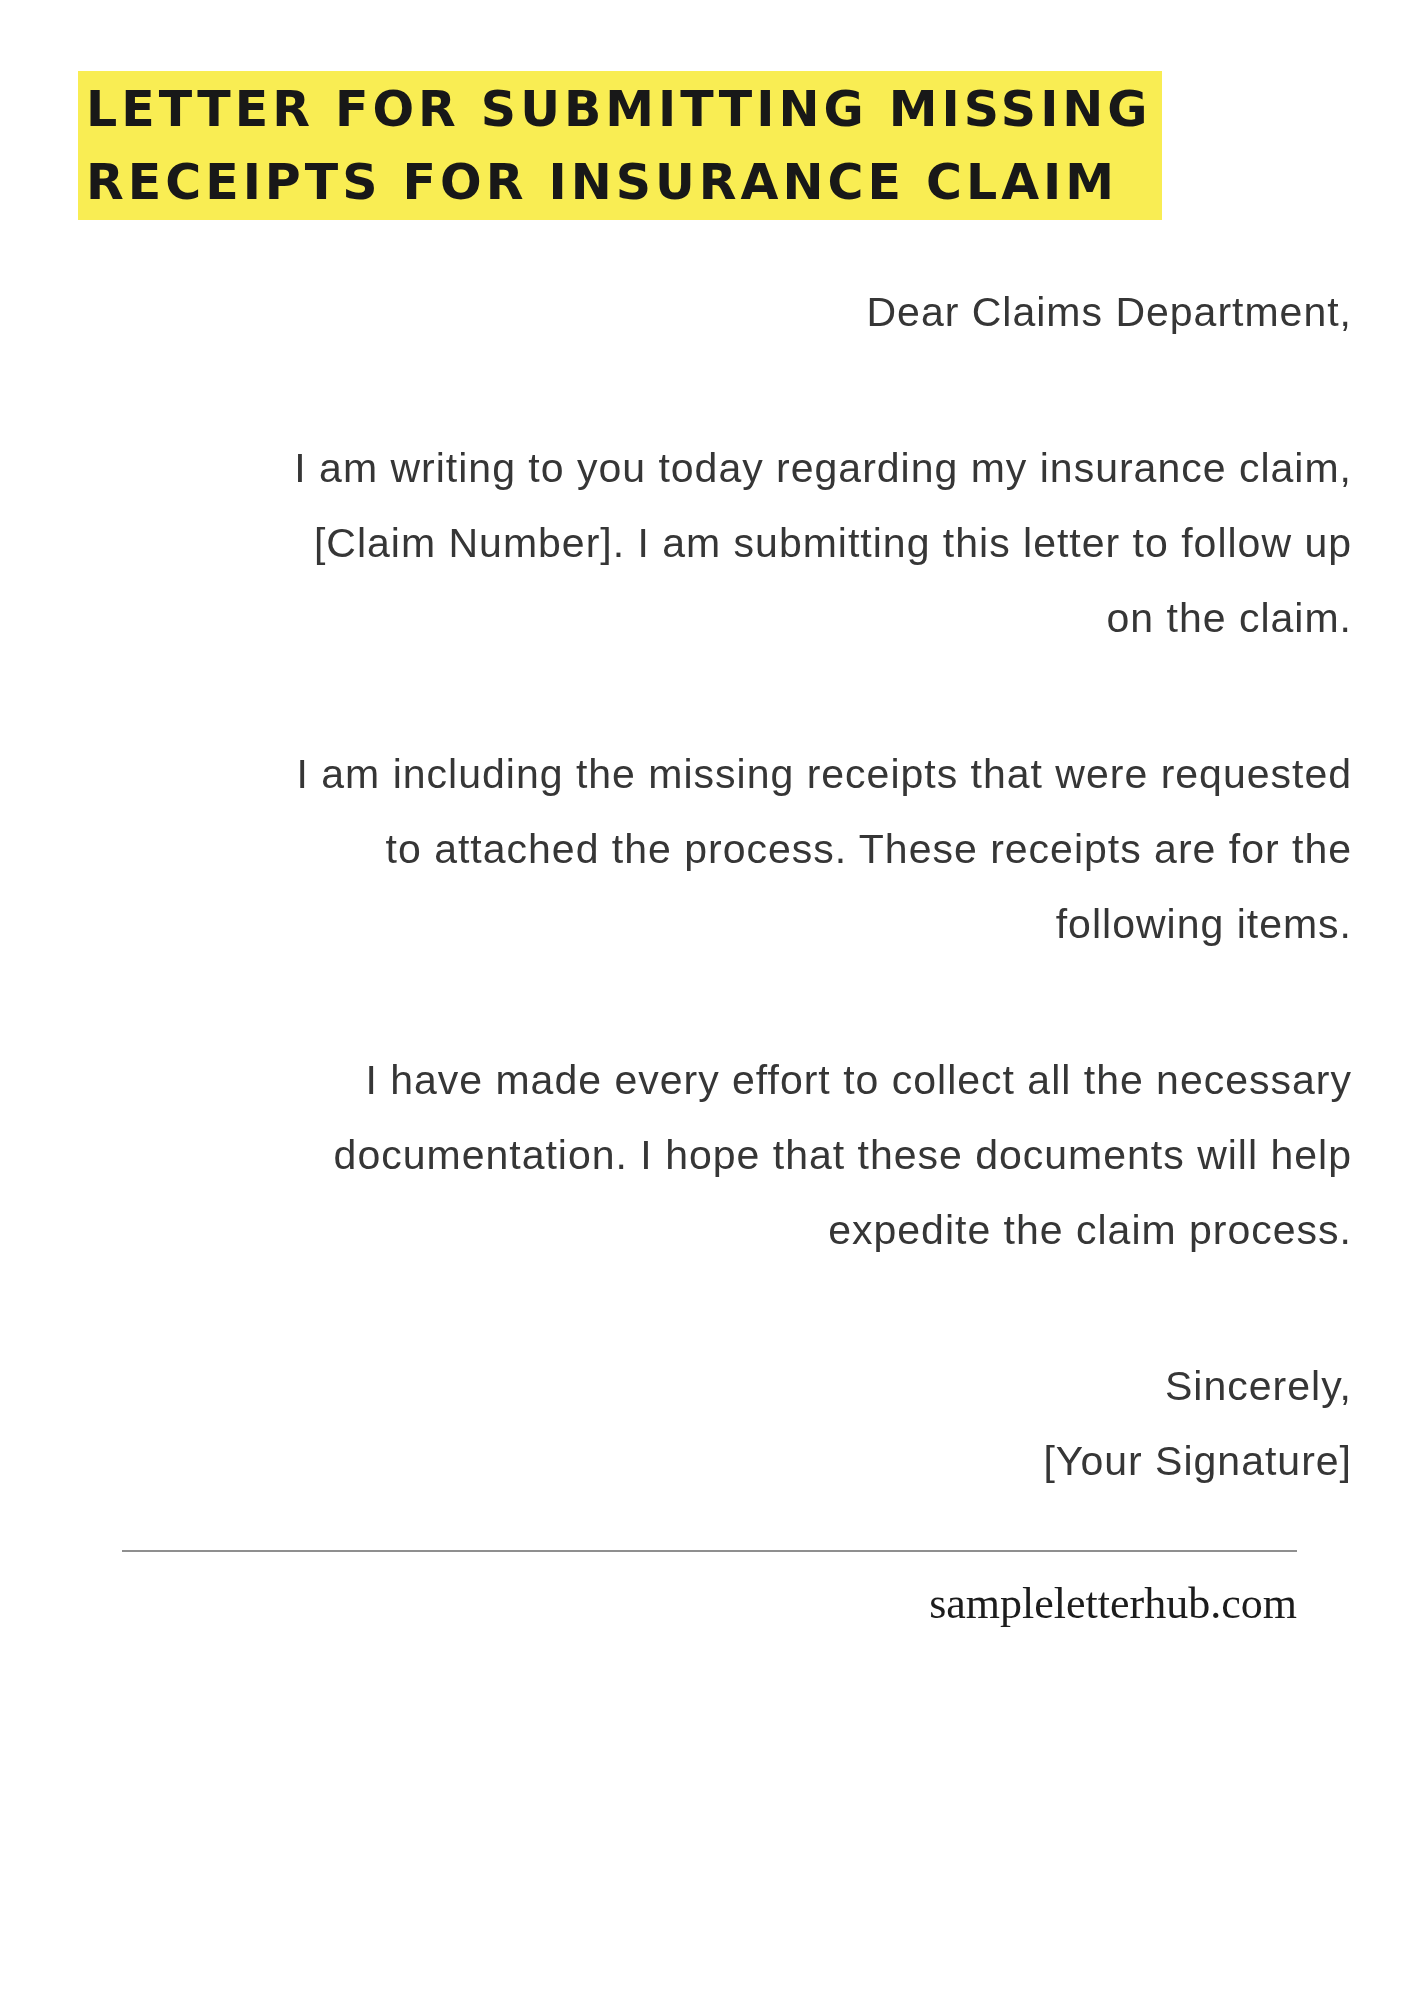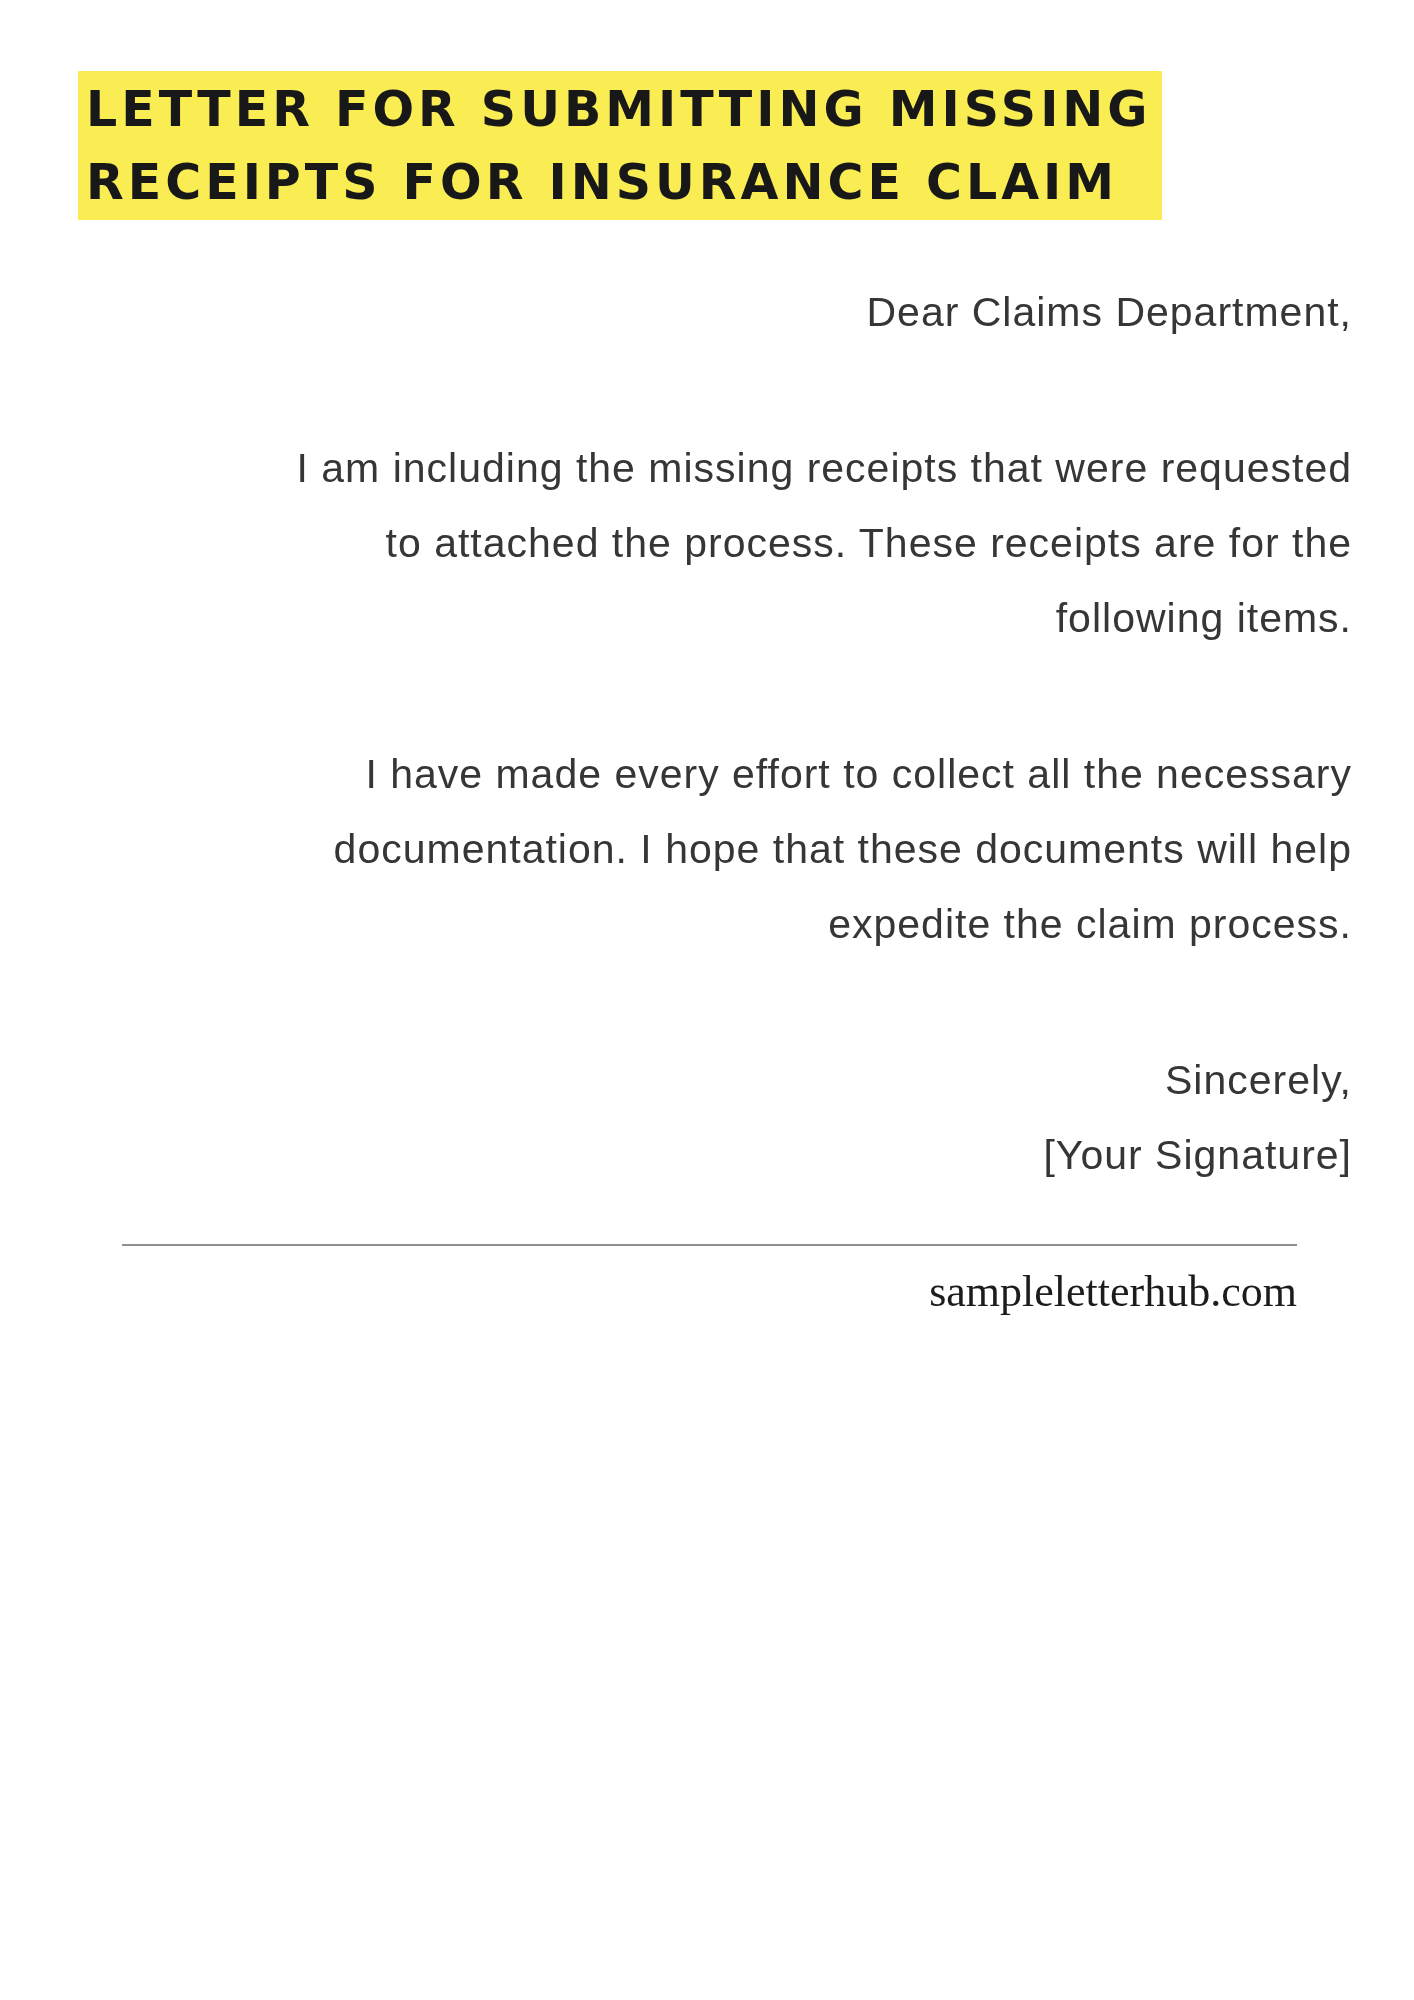--- a/index.html
+++ b/index.html
@@ -49,40 +49,43 @@
     margin-bottom:0;
   }
   .footer-divider{
     width:1175px;
     height:2px;
     margin-top:51px;
     background:var(--divider_color);
   }
   .site-name{
     width:1175px;
-    margin-top:22px;
+    margin-top:28px;
     text-align:right;
     font-family:"Liberation Serif",serif;
     font-weight:400;
     font-size:44px;
     line-height:48px;
     color:var(--footer_color);
   }
 </style>
 </head>
 <body>
 
 <div class="page">
 
   <h1 class="letter-title">LETTER FOR SUBMITTING MISSING
 RECEIPTS FOR INSURANCE CLAIM</h1>
 
   <div class="letter-body">
     <p>Dear Claims Department,</p>
 
+    <p>I am writing to you today regarding my insurance claim,
+[Claim Number]. I am submitting this letter to follow up
+on the claim.</p>
 
     <p>I am including the missing receipts that were requested
 to attached the process. These receipts are for the
 following items.</p>
 
 
     <p>I have made every effort to collect all the necessary
 documentation. I hope that these documents will help
 expedite the claim process.</p>
 

